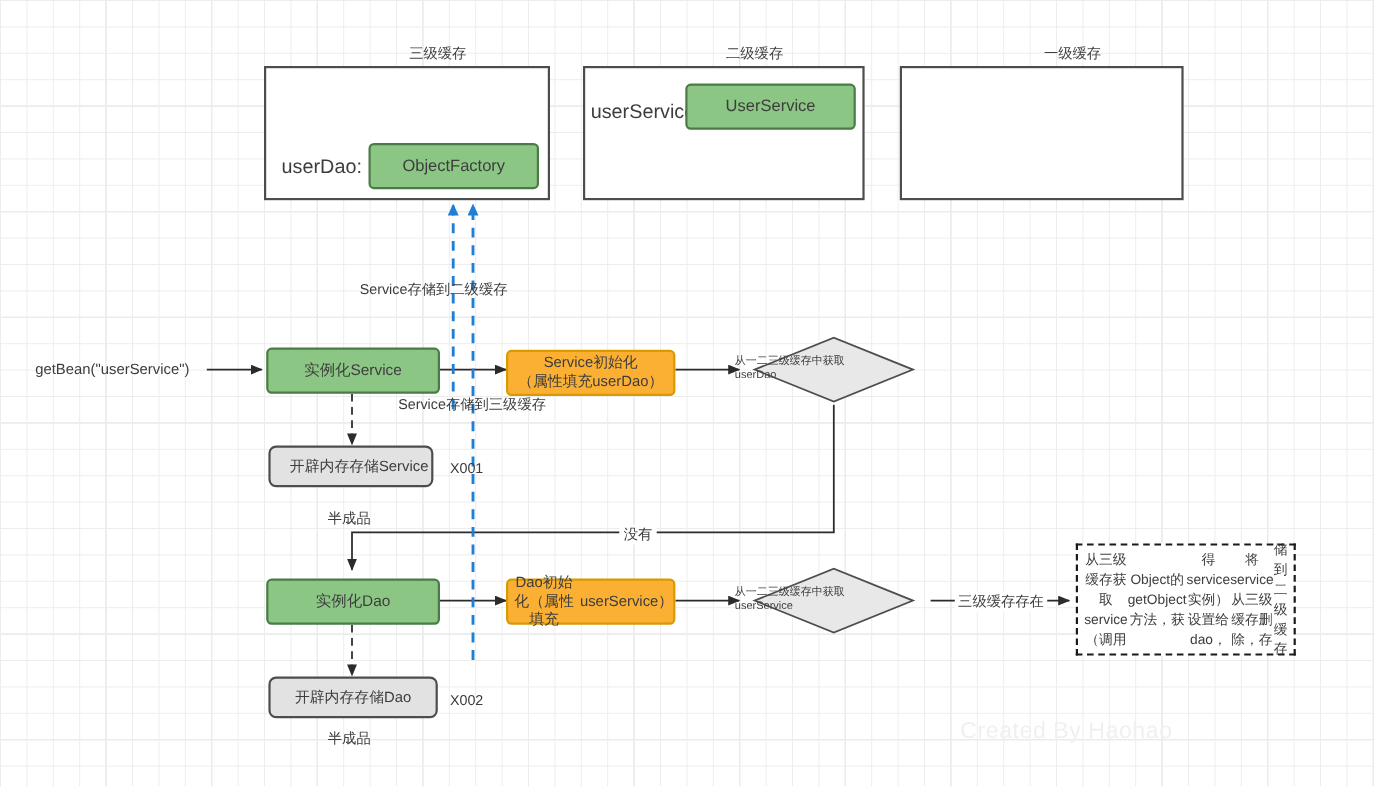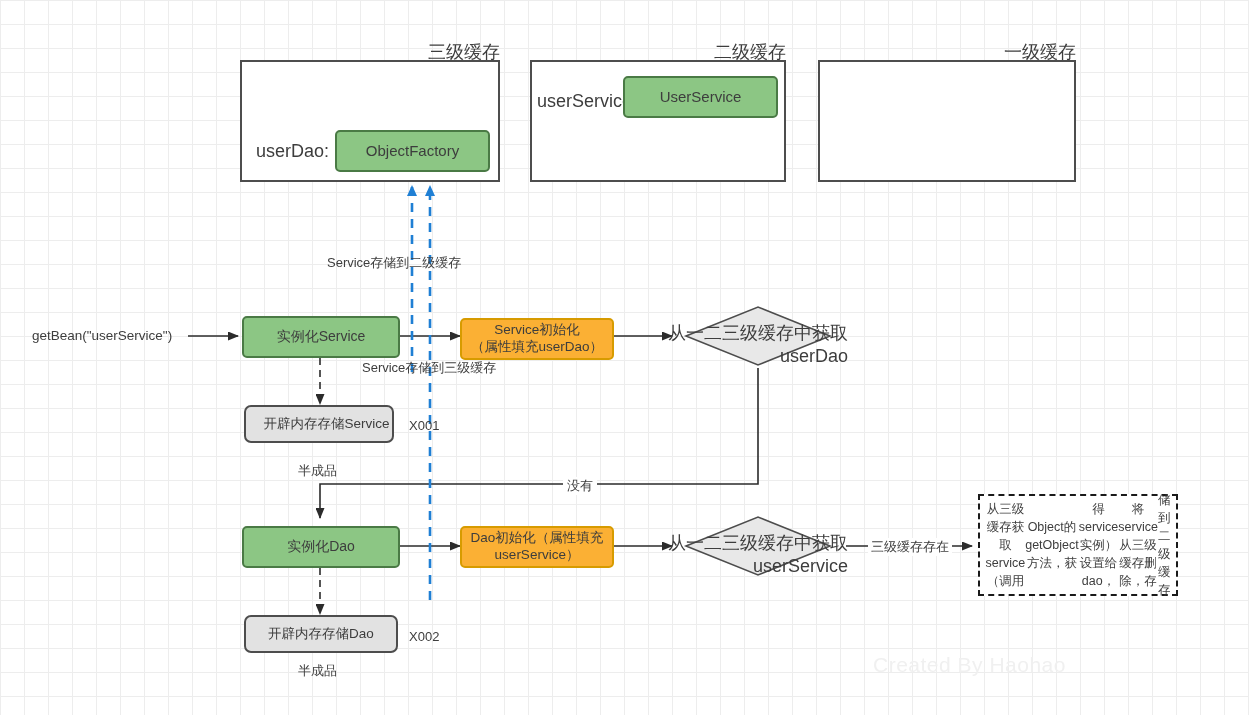--- a/index.html
+++ b/index.html
@@ -38,23 +38,24 @@
     color: #3d3d3d;
     line-height: 1.25;
   }
   .cache-box {
     border: 2px solid #4d4d4d;
     background: #ffffff;
   }
   .cache-title {
     position: absolute;
     color: #3d3d3d;
-    font-size: 18px;
-    text-align: right;
-    white-space: nowrap;
+    font-size: 13px;
+    text-align: center;
+    white-space: nowrap;
+    padding-left: 28px;
   }
   .chip {
     border: 2px solid #4a7a45;
     background: #8cc684;
     border-radius: 5px;
     color: #3d3d3d;
     font-size: 15px;
   }
   .kv-label {
     position: absolute;
@@ -103,22 +104,22 @@
   }
   .sub-label {
     position: absolute;
     color: #3d3d3d;
     font-size: 13px;
     white-space: nowrap;
   }
   .diamond-text {
     position: absolute;
     color: #3d3d3d;
-    font-size: 18px;
-    text-align: right;
+    font-size: 10px;
+    text-align: left;
     line-height: 1.3;
     white-space: nowrap;
   }
   .watermark {
     position: absolute;
     color: #f0f0f0;
     font-size: 21px;
     letter-spacing: 0.5px;
     white-space: nowrap;
     user-select: none;
@@ -191,21 +192,21 @@
     <div>从一二三级缓存中获取</div>
     <div>userDao</div>
   </div>
 
   <div class="node proc-gray" style="left:244px; top:405px; width:150px; height:38px;padding-left:15px;">开辟内存存储Service</div>
   <div class="sub-label" style="left:409px; top:418px;">X001</div>
   <div class="sub-label" style="left:298px; top:462px;">半成品</div>
 
   <div class="node proc-green" style="left:242px; top:526px; width:158px; height:42px;">实例化Dao</div>
 
-  <div class="node proc-orange" style="left:460px; top:526px; width:154px; height:42px; flex-direction:column;">
+  <div class="node proc-orange" style="left:460px; top:526px; width:154px; height:42px; flex-direction:row;">
     <span>Dao初始化（属性填充</span>
     <span>userService）</span>
   </div>
 
   <div class="diamond-text" style="left:668px; top:532px; width:180px;">
     <div>从一二三级缓存中获取</div>
     <div>userService</div>
   </div>
 
   <div class="node proc-gray" style="left:244px; top:615px; width:154px; height:38px;">开辟内存存储Dao</div>

